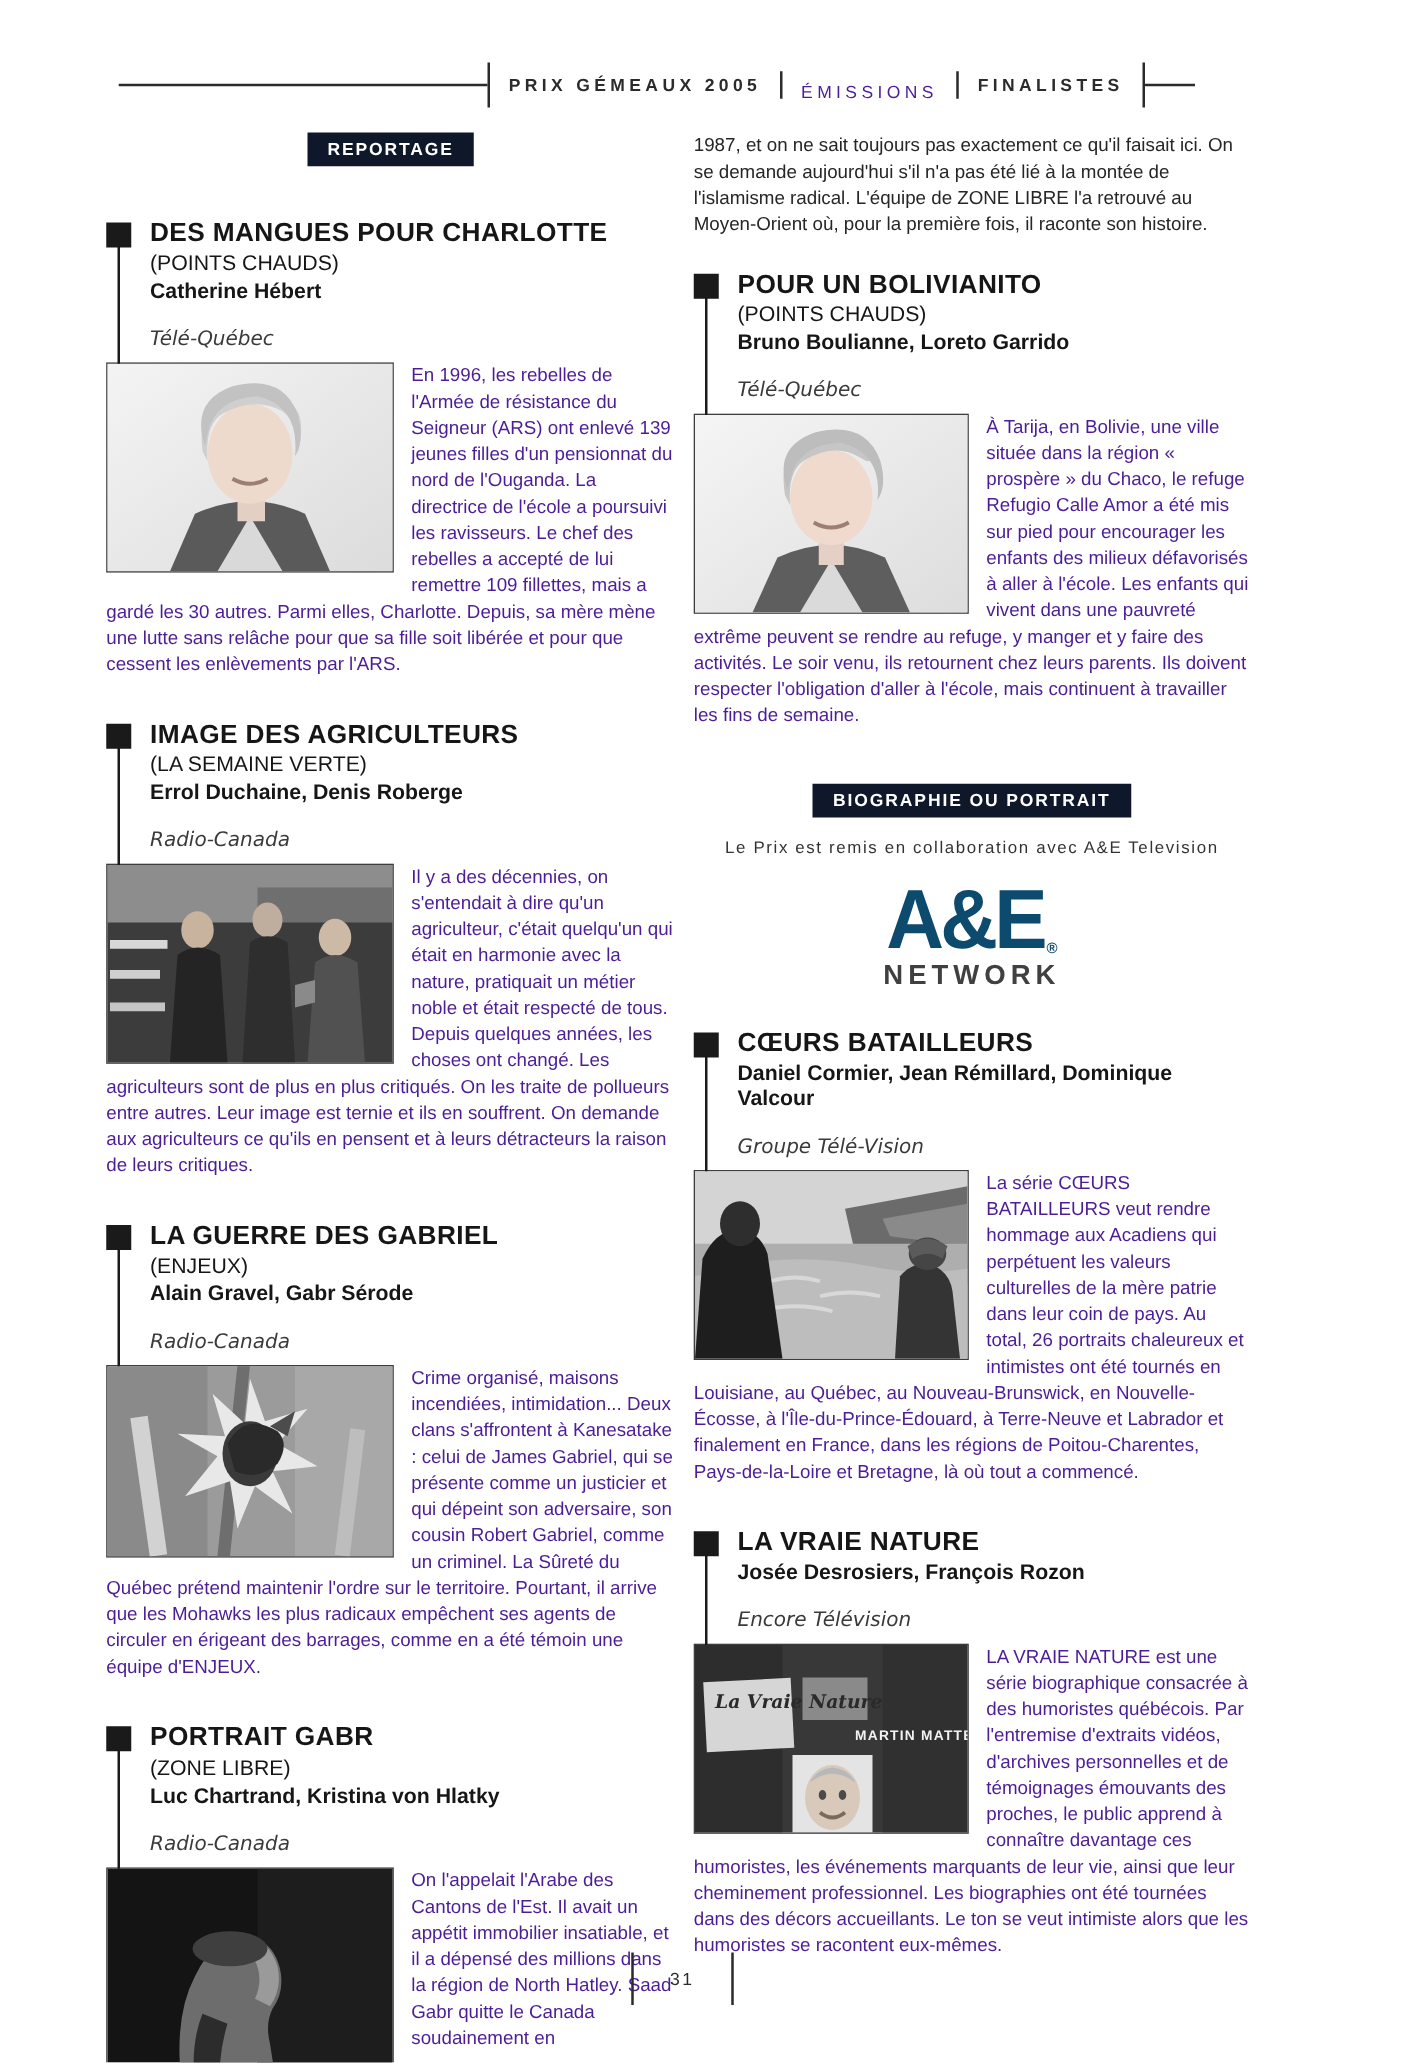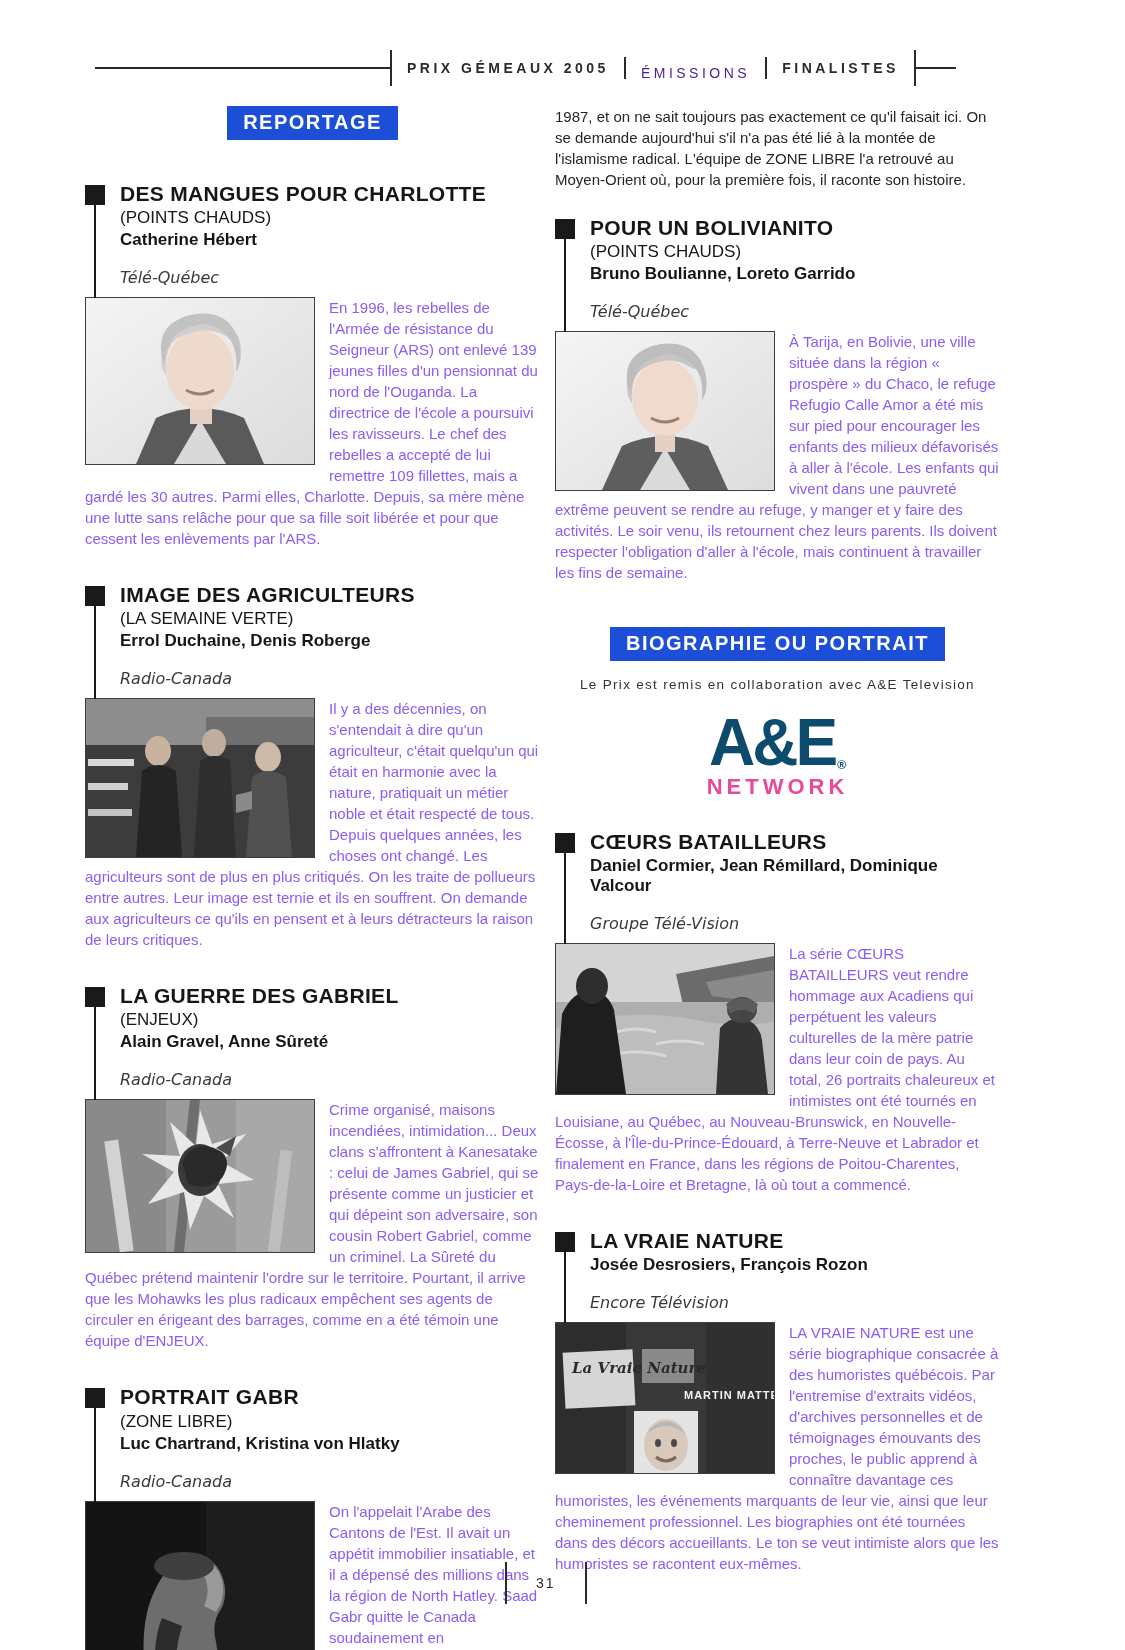--- a/index.html
+++ b/index.html
@@ -22,53 +22,53 @@
   .mh-text.bold { font-weight:normal; color:#4c1d95;margin-top:10px; }
 
   
   .columns { position:absolute; top:106px; left:85px; width:915px; display:flex; gap:15px; }
   .col-left  { width:455px; }
   .col-right { width:445px; }
 
   
   .badge-row { text-align:center; }
   .badge {
-    display:inline-block; background:#1d4ed8; color:#fff; font-weight:bold;
-    font-size:20px; letter-spacing:1.5px; padding:5px 16px 6px;
+    display:inline-block; background:#0f172a; color:#fff; font-weight:bold;
+    font-size:14px; letter-spacing:1.5px; padding:5px 16px 6px;
   }
   .collab-line { text-align:center; font-size:13.5px; letter-spacing:1.3px;
     color:#333; margin-top:16px; }
 
   
   .ae-logo { margin:22px auto 6px; text-align:center; width:230px; }
   .ae-main { display:flex; justify-content:center; align-items:flex-end; color:#0c4a6e; }
   .ae-name { font-size:64px; font-weight:900; letter-spacing:-3px; line-height:0.9;
     font-family:"Liberation Sans",sans-serif; transform:scaleY(1.05); }
   .ae-reg { font-size:12px; font-weight:bold; margin-left:2px; }
-  .ae-sub { font-size:22px; font-weight:900; letter-spacing:4px; color:#ec4899;
+  .ae-sub { font-size:22px; font-weight:900; letter-spacing:4px; color:#404040;
     margin-top:2px; }
 
   
   .entry { margin-top:34px; }
   .entry:first-of-type { margin-top:0; }
   .entry-head { position:relative; padding-left:35px; padding-bottom:10px; }
   .bullet { position:absolute; left:0; top:3px; width:20px; height:20px; background:#1a1a1a; }
   .rail { position:absolute; left:9px; top:22px; bottom:-1px; width:2px; background:#1a1a1a; }
   .entry-title { font-size:21px; font-weight:bold; color:#161616; letter-spacing:0.3px;
     line-height:1.15; }
   .entry-subtitle { font-size:17px; font-weight:normal; color:#161616; margin-top:2px; }
   .entry-credits { font-size:17px; font-weight:bold; color:#161616; margin-top:2px; }
   .entry-network { font-size:16px; font-style:italic; color:#3a3a3a; margin-top:18px;
     font-family:"DejaVu Sans","Liberation Sans",sans-serif; }
 
   .entry-body { overflow:visible; }
   .photo { float:left; margin:0 14px 6px 0; border:1px solid #3d3d3d; background:#ccc;
     line-height:0; }
   .photo svg { display:block; }
-  .desc { font-size:15px; line-height:21px; color:#8b5cf6; text-align:left; }
+  .desc { font-size:15px; line-height:21px; color:#4c1d95; text-align:left; }
 
   .continuation { font-size:15px; line-height:21px; color:#262626; margin-bottom:26px; }
 
   .biographie-head { margin-top:44px; }
 
   
   .folio { position:absolute; left:505px; top:1562px; display:flex; align-items:center; }
   .folio-bar { width:2px; height:42px; background:#2b2b2b; }
   .folio-num { font-size:14px; letter-spacing:2px; color:#2b2b2b; padding:0 29px; }
 </style>
@@ -161,21 +161,21 @@
           <div class="desc"><span>Il y a des décennies, on s'entendait à dire qu'un agriculteur, c'était quelqu'un qui était en harmonie avec la nature, pratiquait un métier noble et était respecté de tous. Depuis quelques années, les choses ont changé. Les agriculteurs sont de plus en plus critiqués. On les traite de pollueurs entre autres. Leur image est ternie et ils en souffrent. On demande aux agriculteurs ce qu'ils en pensent et à leurs détracteurs la raison de leurs critiques.</span></div>
         </div>
       </article>
 
       <article class="entry">
         <header class="entry-head">
           <span class="bullet"></span>
           <span class="rail"></span>
           <h3 class="entry-title">LA GUERRE DES GABRIEL</h3>
           <div class="entry-subtitle">(ENJEUX)</div>
-          <div class="entry-credits">Alain Gravel, Anne Sûreté</div>
+          <div class="entry-credits">Alain Gravel, Gabr Sérode</div>
           <div class="entry-network">Radio-Canada</div>
         </header>
         <div class="entry-body">
           <figure class="photo">
             <svg width="228" height="152" viewBox="0 0 228 152">
               <rect width="228" height="152" fill="#9b9b9b"></rect>
               <rect x="0" y="0" width="80" height="152" fill="#8a8a8a"></rect>
               <rect x="150" y="0" width="78" height="152" fill="#a8a8a8"></rect>
               <rect x="96" y="-10" width="10" height="180" fill="#6e6e6e" transform="rotate(6 114 76)"></rect>
               <path d="M114 10 L126 44 L160 34 L136 62 L168 80 L132 84 L148 118 L118 96 L104 130 L98 92 L62 104 L88 72 L56 54 L94 56 L84 22 L110 46 Z" fill="#e8e8e8"></path>

